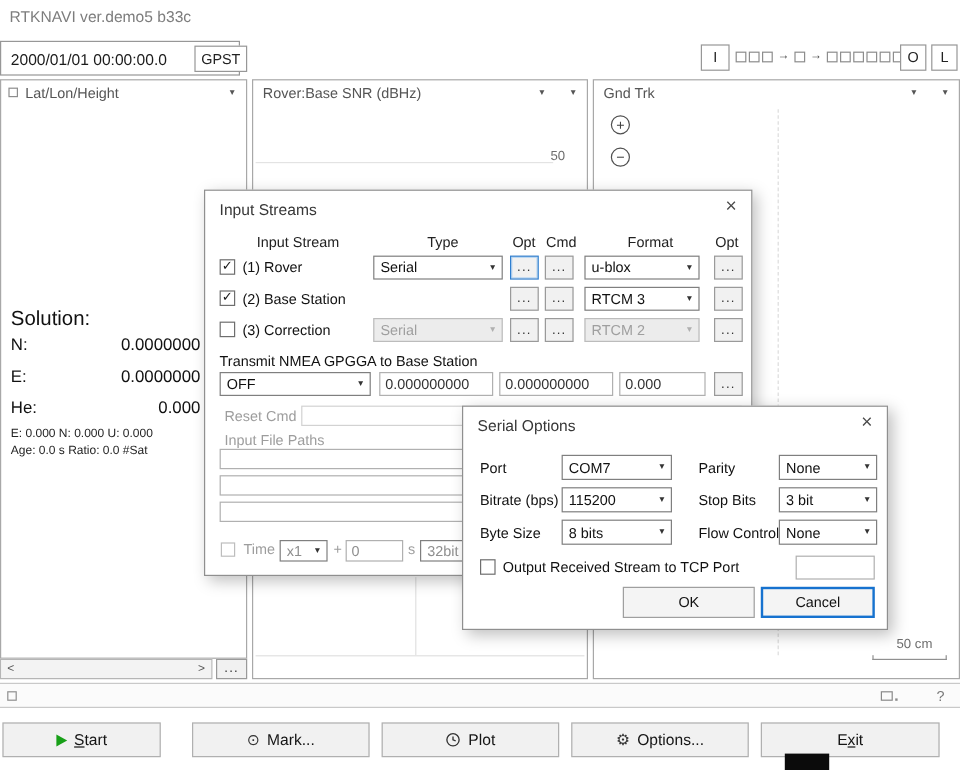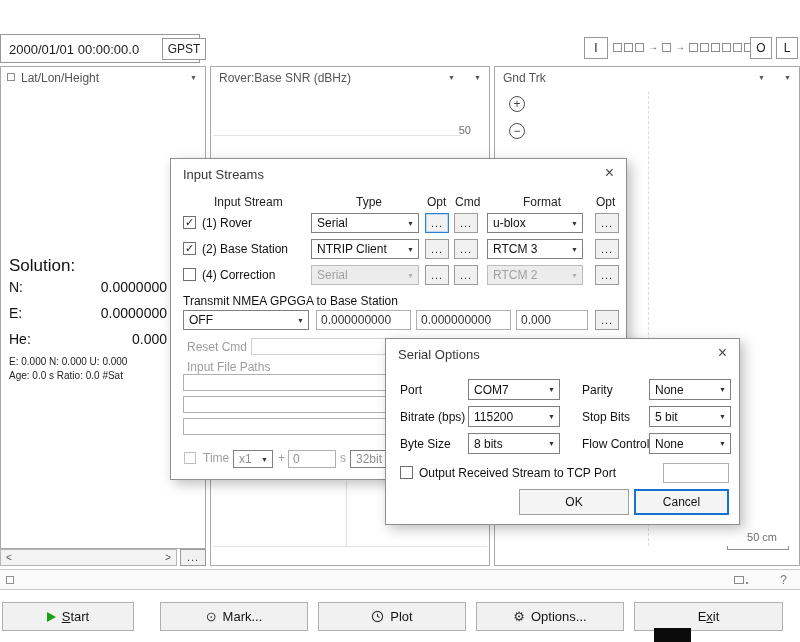--- a/index.html
+++ b/index.html
@@ -50,20 +50,21 @@
   .hs-btn{position:absolute;top:0;width:16px;height:15px;display:flex;align-items:center;justify-content:center;font-size:10px;color:#555;background:#f3f3f3;box-sizing:border-box;}
   .zoomc{width:16px;height:16px;border:1px solid #4f4f4f;border-radius:50%;display:flex;align-items:center;justify-content:center;font-size:12px;color:#3f3f3f;line-height:1;}
   .gear{font-size:13px;color:#333;line-height:1;}
   .markg{font-size:13px;color:#333;line-height:1;}
 </style>
 </head>
 <body>
 
 <div class="screen">
 
+  <div class="abs win-title" style="left:8px;top:6px;">RTKNAVI ver.demo5 b33c</div>
 
   <div class="abs time-panel" style="left:0;top:34px;width:200px;height:29px;">
     <div class="abs time-text" style="left:8px;top:7px;">2000/01/01 00:00:00.0</div>
     <div class="abs btn" style="left:161px;top:3px;width:44px;height:22px;">GPST</div>
   </div>
   <div class="abs btn" style="left:584px;top:37px;width:24px;height:22px;">I</div>
   <div class="abs lamp-row" style="left:613px;top:42px;">
     <span class="lamp"></span>
     <span class="lamp"></span>
     <span class="lamp"></span>
@@ -146,34 +147,30 @@
     <div class="abs combo" style="left:316px;top:54px;width:96px;height:20px;">
         <span>u-blox</span>
         <span class="arr">▼</span>
       </div>
     <div class="abs sbtn" style="left:424px;top:54px;width:24px;height:20px;">...</div>
 
     <div class="abs cb" style="left:12px;top:83px;width:13px;height:13px;">
         <span>✓</span>
       </div>
     <div class="abs dlabel" style="left:31px;top:83px;">(2) Base Station</div>
-    <div class="abs combo" style="left:140px;top:80px;width:108px;height:20px;">
-        <span>NTRIP Client</span>
-        <span class="arr">▼</span>
-      </div>
     <div class="abs sbtn" style="left:254px;top:80px;width:24px;height:20px;">...</div>
     <div class="abs sbtn" style="left:283px;top:80px;width:24px;height:20px;">...</div>
     <div class="abs combo" style="left:316px;top:80px;width:96px;height:20px;">
         <span>RTCM 3</span>
         <span class="arr">▼</span>
       </div>
     <div class="abs sbtn" style="left:424px;top:80px;width:24px;height:20px;">...</div>
 
     <div class="abs cb" style="left:12px;top:109px;width:13px;height:13px;"></div>
-    <div class="abs dlabel" style="left:31px;top:109px;">(4) Correction</div>
+    <div class="abs dlabel" style="left:31px;top:109px;">(3) Correction</div>
     <div class="abs combo disabled" style="left:140px;top:106px;width:108px;height:20px;">
         <span>Serial</span>
         <span class="arr">▼</span>
       </div>
     <div class="abs sbtn" style="left:254px;top:106px;width:24px;height:20px;">...</div>
     <div class="abs sbtn" style="left:283px;top:106px;width:24px;height:20px;">...</div>
     <div class="abs combo disabled" style="left:316px;top:106px;width:96px;height:20px;">
         <span>RTCM 2</span>
         <span class="arr">▼</span>
       </div>
@@ -227,21 +224,21 @@
         <span class="arr">▼</span>
       </div>
 
     <div class="abs dlabel" style="left:14px;top:71px;">Bitrate (bps)</div>
     <div class="abs combo" style="left:82px;top:67px;width:92px;height:21px;">
         <span>115200</span>
         <span class="arr">▼</span>
       </div>
     <div class="abs dlabel" style="left:196px;top:71px;">Stop Bits</div>
     <div class="abs combo" style="left:263px;top:67px;width:82px;height:21px;">
-        <span>5 bit</span>
+        <span>3 bit</span>
         <span class="arr">▼</span>
       </div>
 
     <div class="abs dlabel" style="left:14px;top:98px;">Byte Size</div>
     <div class="abs combo" style="left:82px;top:94px;width:92px;height:21px;">
         <span>8 bits</span>
         <span class="arr">▼</span>
       </div>
     <div class="abs dlabel" style="left:196px;top:98px;">Flow Control</div>
     <div class="abs combo" style="left:263px;top:94px;width:82px;height:21px;">

